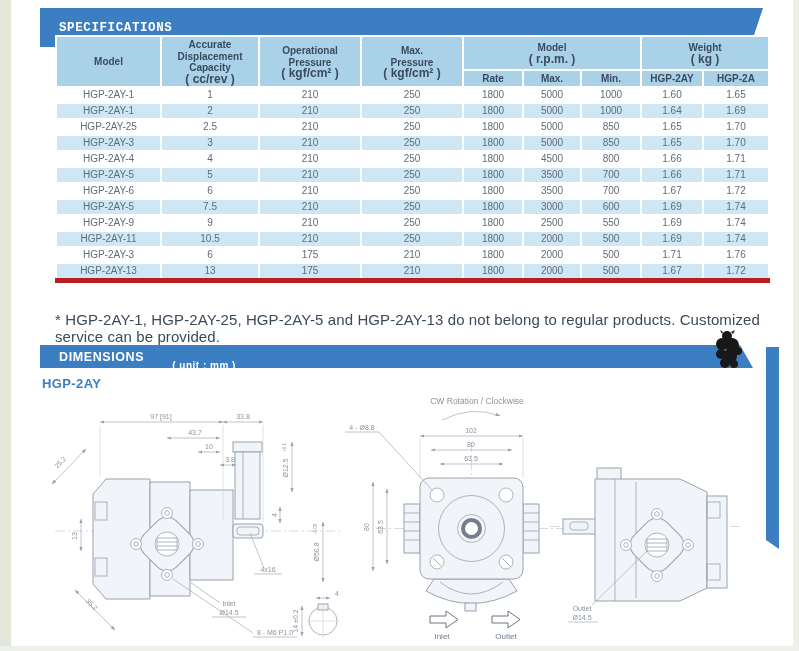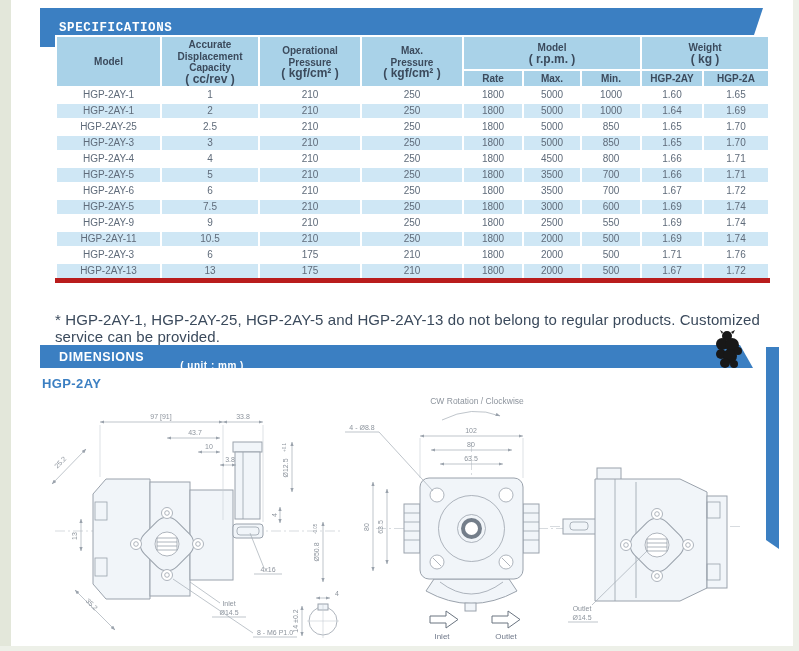--- a/index.html
+++ b/index.html
@@ -7,21 +7,21 @@
   .abs{position:absolute;}
   
   .edge-left{left:0;top:0;width:11px;height:651px;background:#e3e7da;}
   .edge-right{left:793px;top:0;width:6px;height:651px;background:#edf0e8;}
   .edge-bottom{left:0;top:646px;width:799px;height:5px;background:#edf0e8;}
   
   .bar{background:#3b7fc2;color:#fff;display:flex;align-items:center;}
   .spec-bar{left:40px;top:8px;width:723px;height:39px;
     clip-path:polygon(0 0,100% 0,calc(100% - 13px) 100%,0 100%);font-family:Liberation Mono, monospace;}
   .dim-bar{left:40px;top:345px;width:713px;height:23px;
-    clip-path:polygon(0 0,calc(100% - 13px) 0,100% 100%,0 100%);gap:8px;}
+    clip-path:polygon(0 0,calc(100% - 13px) 0,100% 100%,0 100%);}
   .bar-text{font-size:12.5px;font-weight:bold;letter-spacing:.6px;padding-left:19px;}
   .bar-unit{font-size:10px;font-weight:bold;padding-left:28px;letter-spacing:.5px;margin-top:18px;}
   
   .stripe{left:766px;top:347px;width:13px;height:202px;background:#3b7fc2;
     clip-path:polygon(0 0,100% 0,100% 100%,0 calc(100% - 9px));}
   
   .table-wrap{left:55px;top:35px;}
   table.spec{border-collapse:collapse;table-layout:fixed;width:713px;}
   table.spec th,table.spec td{border:2px solid #fff;padding:0;text-align:center;vertical-align:middle;}
   table.spec th{background:#a9d2e8;color:#3b4a5c;font-weight:bold;}

